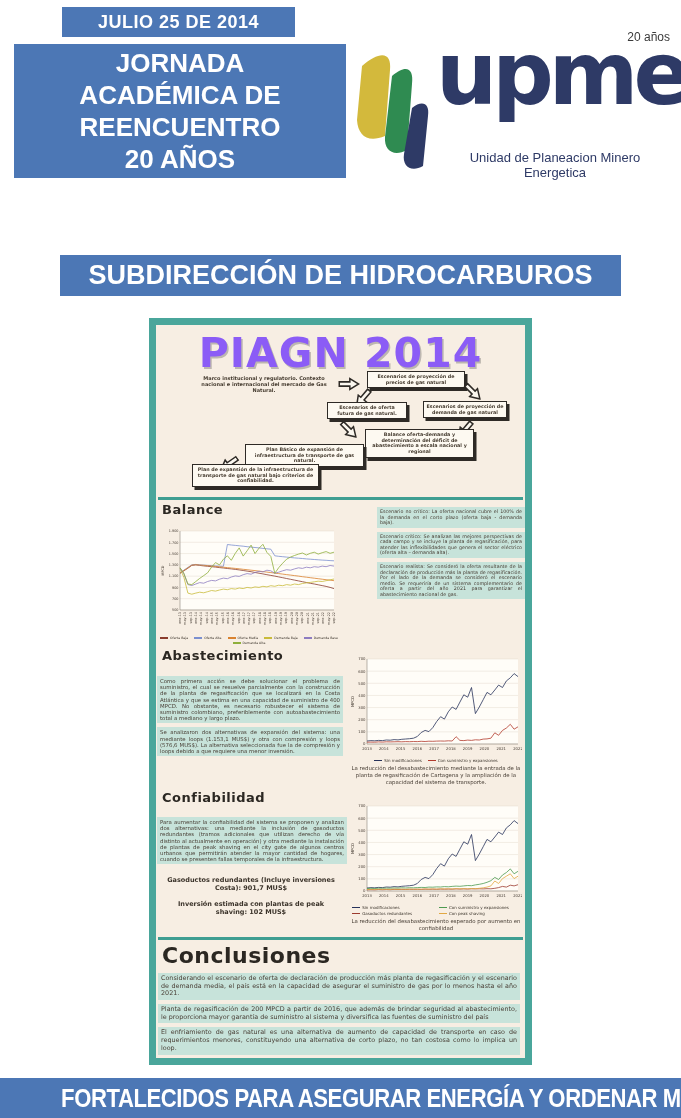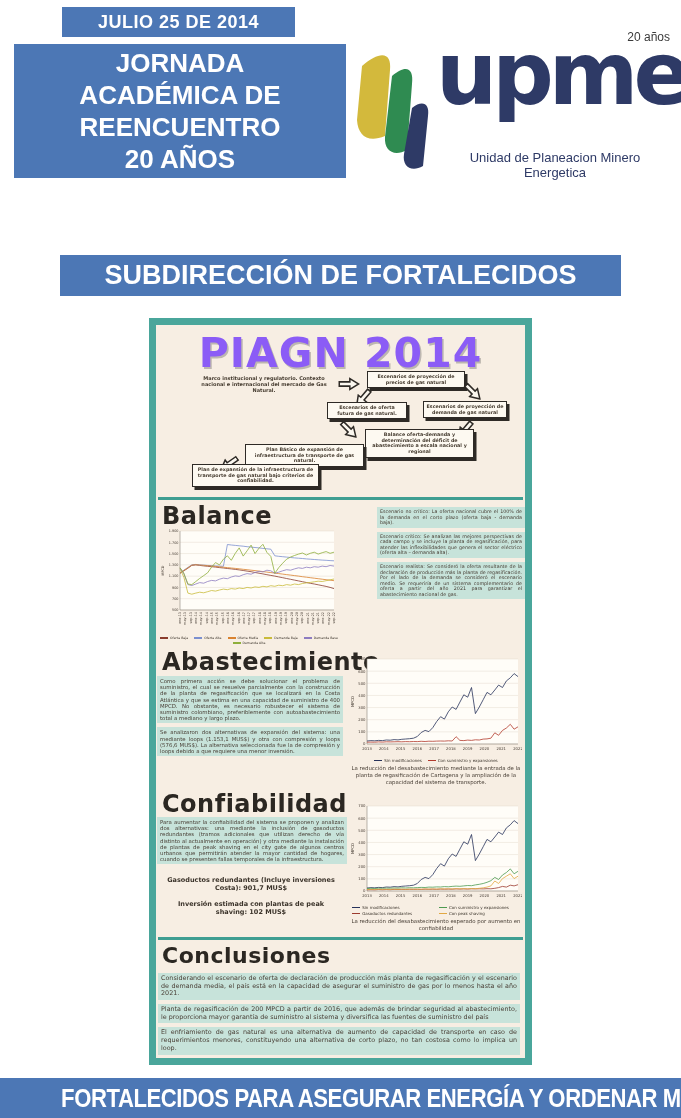--- a/index.html
+++ b/index.html
@@ -27,21 +27,21 @@
                 font-family:"DejaVu Sans",sans-serif;color:#4a4037;}
   .poster-title{position:absolute;top:4px;left:0;width:100%;text-align:center;font-size:41px;
                 font-weight:bold;color:#8b5cf6;letter-spacing:1px;text-shadow:1.5px 1.5px 0 rgba(80,80,80,.35);}
   .fc-intro{position:absolute;left:40px;top:50px;width:136px;font-size:5px;line-height:1.2;
             font-weight:bold;text-align:center;color:#463c30;}
   .fc-box{position:absolute;font-size:4.8px;line-height:1.18;padding:2px;background:#fdf9f1;
           border:1px solid #2e2a26;box-shadow:2.5px 3px 0 #2e2a26;text-align:center;
           font-weight:bold;color:#463c30;}
   .fc-arrow{position:absolute;width:22px;height:14px;}
   .hr{position:absolute;left:2px;width:365px;height:3px;background:#3f9e92;}
-  .sec-heading{position:absolute;left:6px;font-size:24px;font-weight:bold;color:#2b2722;letter-spacing:.5px;}
+  .sec-heading{position:absolute;left:6px;font-size:13px;font-weight:bold;color:#2b2722;letter-spacing:.5px;}
   .h-concl{font-size:22px;}
   .chart-block{position:absolute;}
   .legend{display:flex;flex-wrap:wrap;justify-content:center;column-gap:6px;row-gap:1px;}
   .lg-item{display:flex;align-items:center;gap:2px;color:#3c352c;}
   .lg-swatch{width:8px;height:1.6px;display:inline-block;flex:0 0 auto;}
   .legend-sm .lg-item{font-size:3.2px;}
   .legend-md .lg-item{font-size:4px;}
   .legend-2col .lg-item{width:47%;font-size:4px;}
   .chart-caption{font-size:5.4px;line-height:1.25;text-align:center;color:#4a4037;margin-top:2px;}
   .txt p{margin:0 0 4px 0;background:#c7e3da;padding:2px 3px;text-align:justify;}
@@ -81,21 +81,21 @@
     <div class="logo-years">20 años</div>
     <svg class="logo-marks" width="88" height="134" viewBox="0 0 88 134">
       <path d="M10 22 C28 6 40 8 38 26 L33 92 C16 99 6 92 5 76 Z" fill="#d3b93c"></path>
       <path d="M40 32 C54 20 62 24 60 40 L55 106 C42 113 32 107 33 93 Z" fill="#2f8b51"></path>
       <path d="M60 64 C70 56 78 59 76 72 L71 122 C59 129 50 122 52 110 Z" fill="#2e3a66"></path>
     </svg>
     <div class="logo-word">upme</div>
     <div class="logo-tagline">Unidad de Planeacion Minero Energetica</div>
   </div>
 
-  <div class="section-banner">SUBDIRECCIÓN DE FORTALECIDOS</div>
+  <div class="section-banner">SUBDIRECCIÓN DE HIDROCARBUROS</div>
 
   <div class="poster">
     <div class="poster-inner">
       <div class="poster-title">PIAGN 2014</div>
 
       <div class="fc-intro">Marco institucional y regulatorio. Contexto nacional e internacional del mercado de Gas Natural.</div>
       <svg class="fc-arrow" style="left:182px;top:52px">
           <use href="#barrow"></use>
         </svg>
       <div class="fc-box" style="left:211px;top:46px;width:92px">Escenarios de proyección de precios de gas natural</div>

